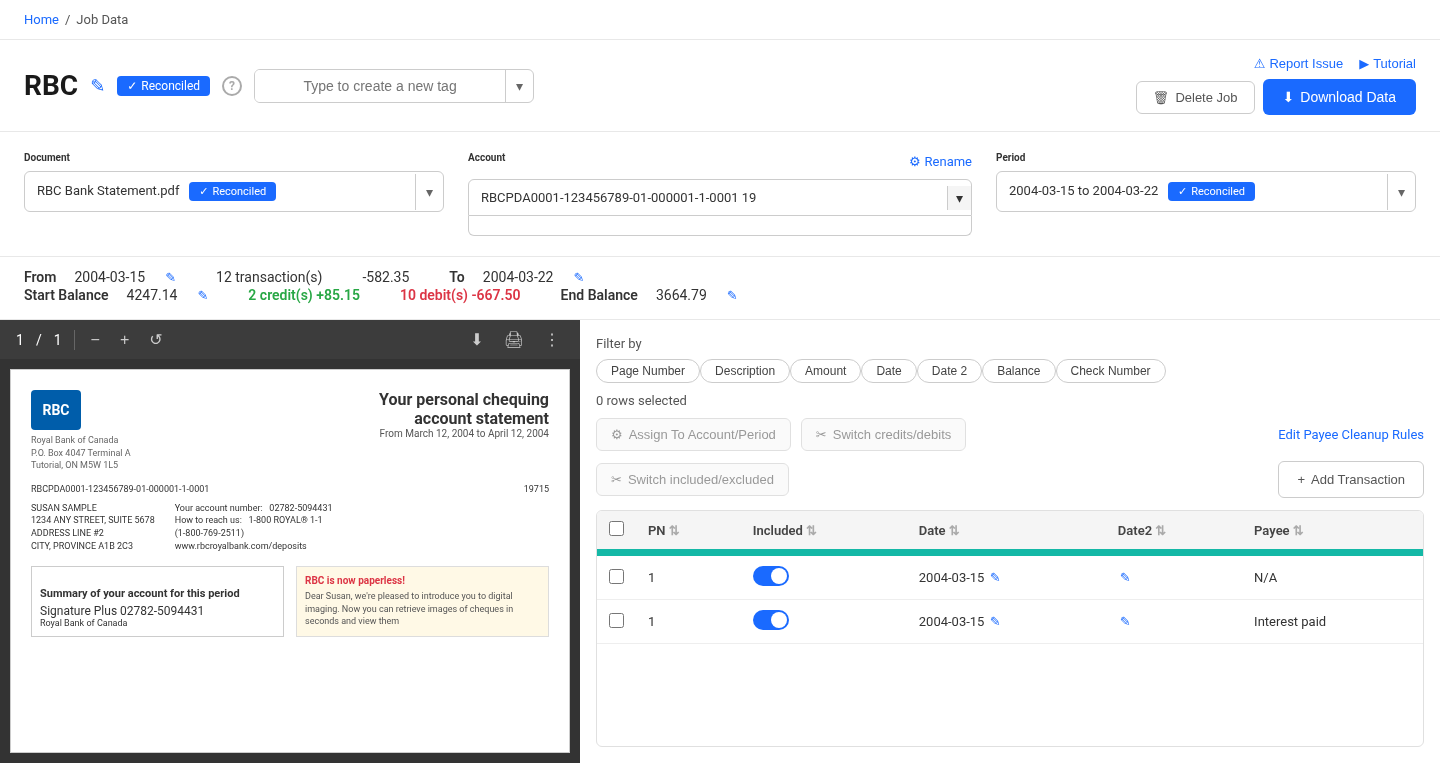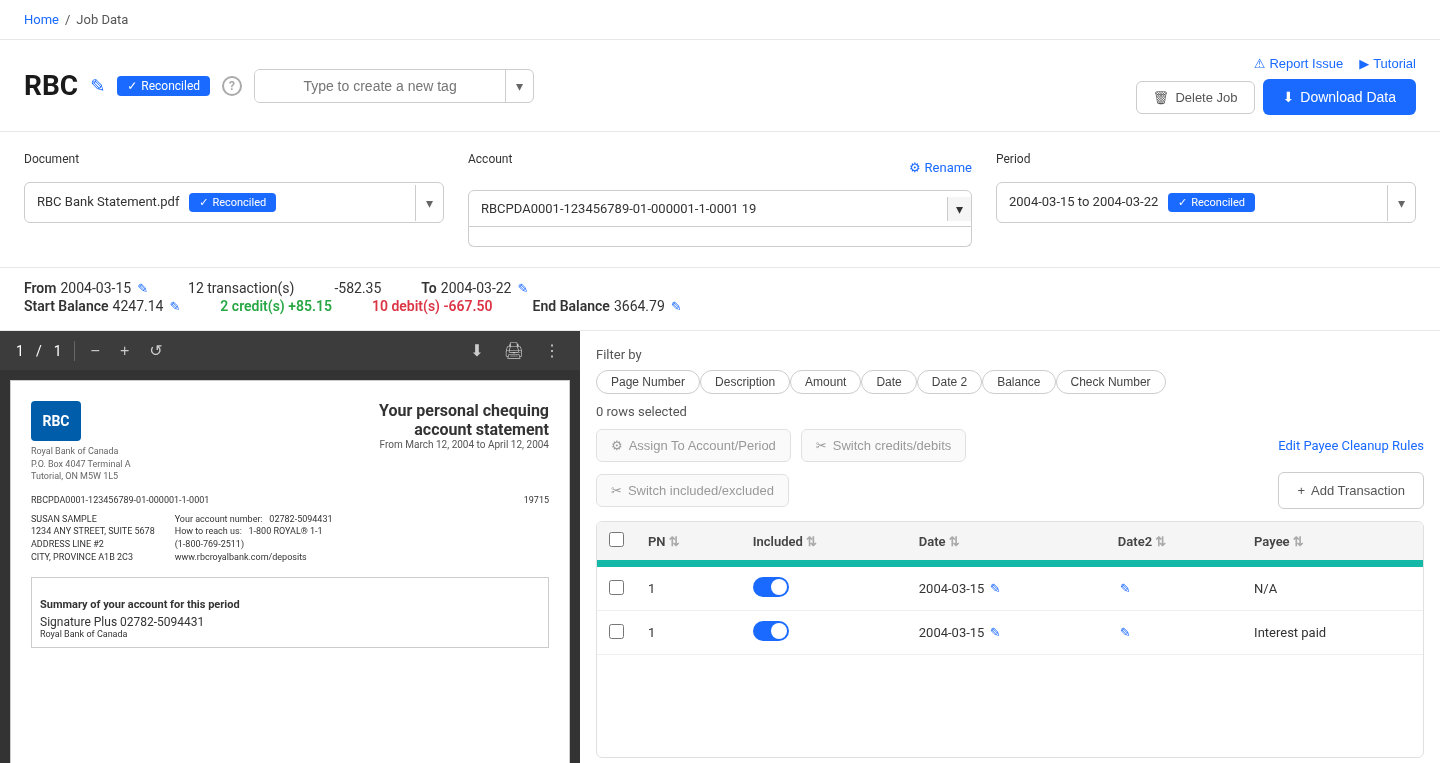--- a/index.html
+++ b/index.html
@@ -25,33 +25,33 @@
     .header-actions-bottom { display: flex; align-items: center; gap: 8px; }
     .link-btn { background: none; border: none; color: #1a6aff; cursor: pointer; font-size: 13px; display: flex; align-items: center; gap: 4px; }
     .btn-delete { background: #fff; border: 1px solid #ccc; color: #555; border-radius: 6px; padding: 8px 16px; cursor: pointer; font-size: 13px; display: flex; align-items: center; gap: 6px; }
     .btn-download { background: #1a6aff; border: none; color: #fff; border-radius: 6px; padding: 10px 20px; cursor: pointer; font-size: 14px; font-weight: 500; display: flex; align-items: center; gap: 6px; }
     
     
     .info-section { padding: 20px 24px; border-bottom: 1px solid #e8e8e8; }
     .info-row { display: flex; gap: 24px; align-items: flex-start; }
     .info-col { flex: 1; }
     .info-col.period { flex: 1; }
-    .info-label { font-weight: 400; color: #333; margin-bottom: 16px; font-size: 12px; }
+    .info-label { font-weight: 700; color: #333; margin-bottom: 8px; font-size: 10px; }
     .info-field { display: flex; align-items: center; border: 1px solid #ccc; border-radius: 6px; overflow: hidden; }
     .info-field-val { padding: 10px 12px; flex: 1; font-size: 13px; color: #333; }
     .info-field-dropdown { padding: 10px 10px; border-left: 1px solid #ccc; cursor: pointer; color: #666; }
     .account-field { display: flex; align-items: center; border: 1px solid #ccc; border-radius: 6px 6px 0 0; overflow: hidden; }
     .account-field-val { padding: 10px 12px; flex: 1; font-size: 13px; color: #333; white-space: nowrap; overflow: hidden; text-overflow: ellipsis; }
     
     .rename-link { color: #1a6aff; font-size: 13px; cursor: pointer; display: flex; align-items: center; gap: 4px; float: right; }
     
     
     .stats-section { padding: 12px 24px 16px; border-bottom: 1px solid #e8e8e8; }
     .stats-row { display: flex; align-items: center; gap: 40px; }
-    .stat-item { display: flex; align-items: center; gap: 4px; }
+    .stat-item { display: flex; align-items: center; gap: 18px; }
     .stat-label { font-weight: 600; color: #333; }
     .stat-value { color: #333; }
     .stat-green { color: #28a745; font-weight: 600; }
     .stat-red { color: #dc3545; font-weight: 600; }
     .edit-icon-sm { color: #1a6aff; cursor: pointer; font-size: 13px; margin-left: 2px; }
     
     
     .main-content { display: flex; height: calc(100vh - 320px); min-height: 380px; }
     
     
@@ -287,20 +287,24 @@
           <div>(1-800-769-2511)</div>
           <div>www.rbcroyalbank.com/deposits</div>
         </div>
       </div>
       <div style="margin-top:14px; display:flex; gap:12px;">
         <div style="flex:1; border:1px solid #ccc; padding:8px;">
           <div class="pdf-section-title">Summary of your account for this period</div>
           <div style="font-size:12px;">Signature Plus 02782-5094431</div>
           <div style="font-size:9px;">Royal Bank of Canada</div>
         </div>
+        <div style="flex:1; border:1px solid #ddd; background:#fff9e6; padding:8px;">
+          <div style="font-weight:bold; font-size:10px; color:#dc3545; margin-bottom:4px;">RBC is now paperless!</div>
+          <div style="font-size:9px; color:#555; line-height:1.4;">Dear Susan, we're pleased to introduce you to digital imaging. Now you can retrieve images of cheques in seconds and view them</div>
+        </div>
       </div>
     </div>
   </div>
 
   <div class="right-panel">
 
     <div class="filter-label">Filter by</div>
     <div class="filter-buttons">
       <button class="filter-btn">Page Number</button>
       <button class="filter-btn">Description</button>

